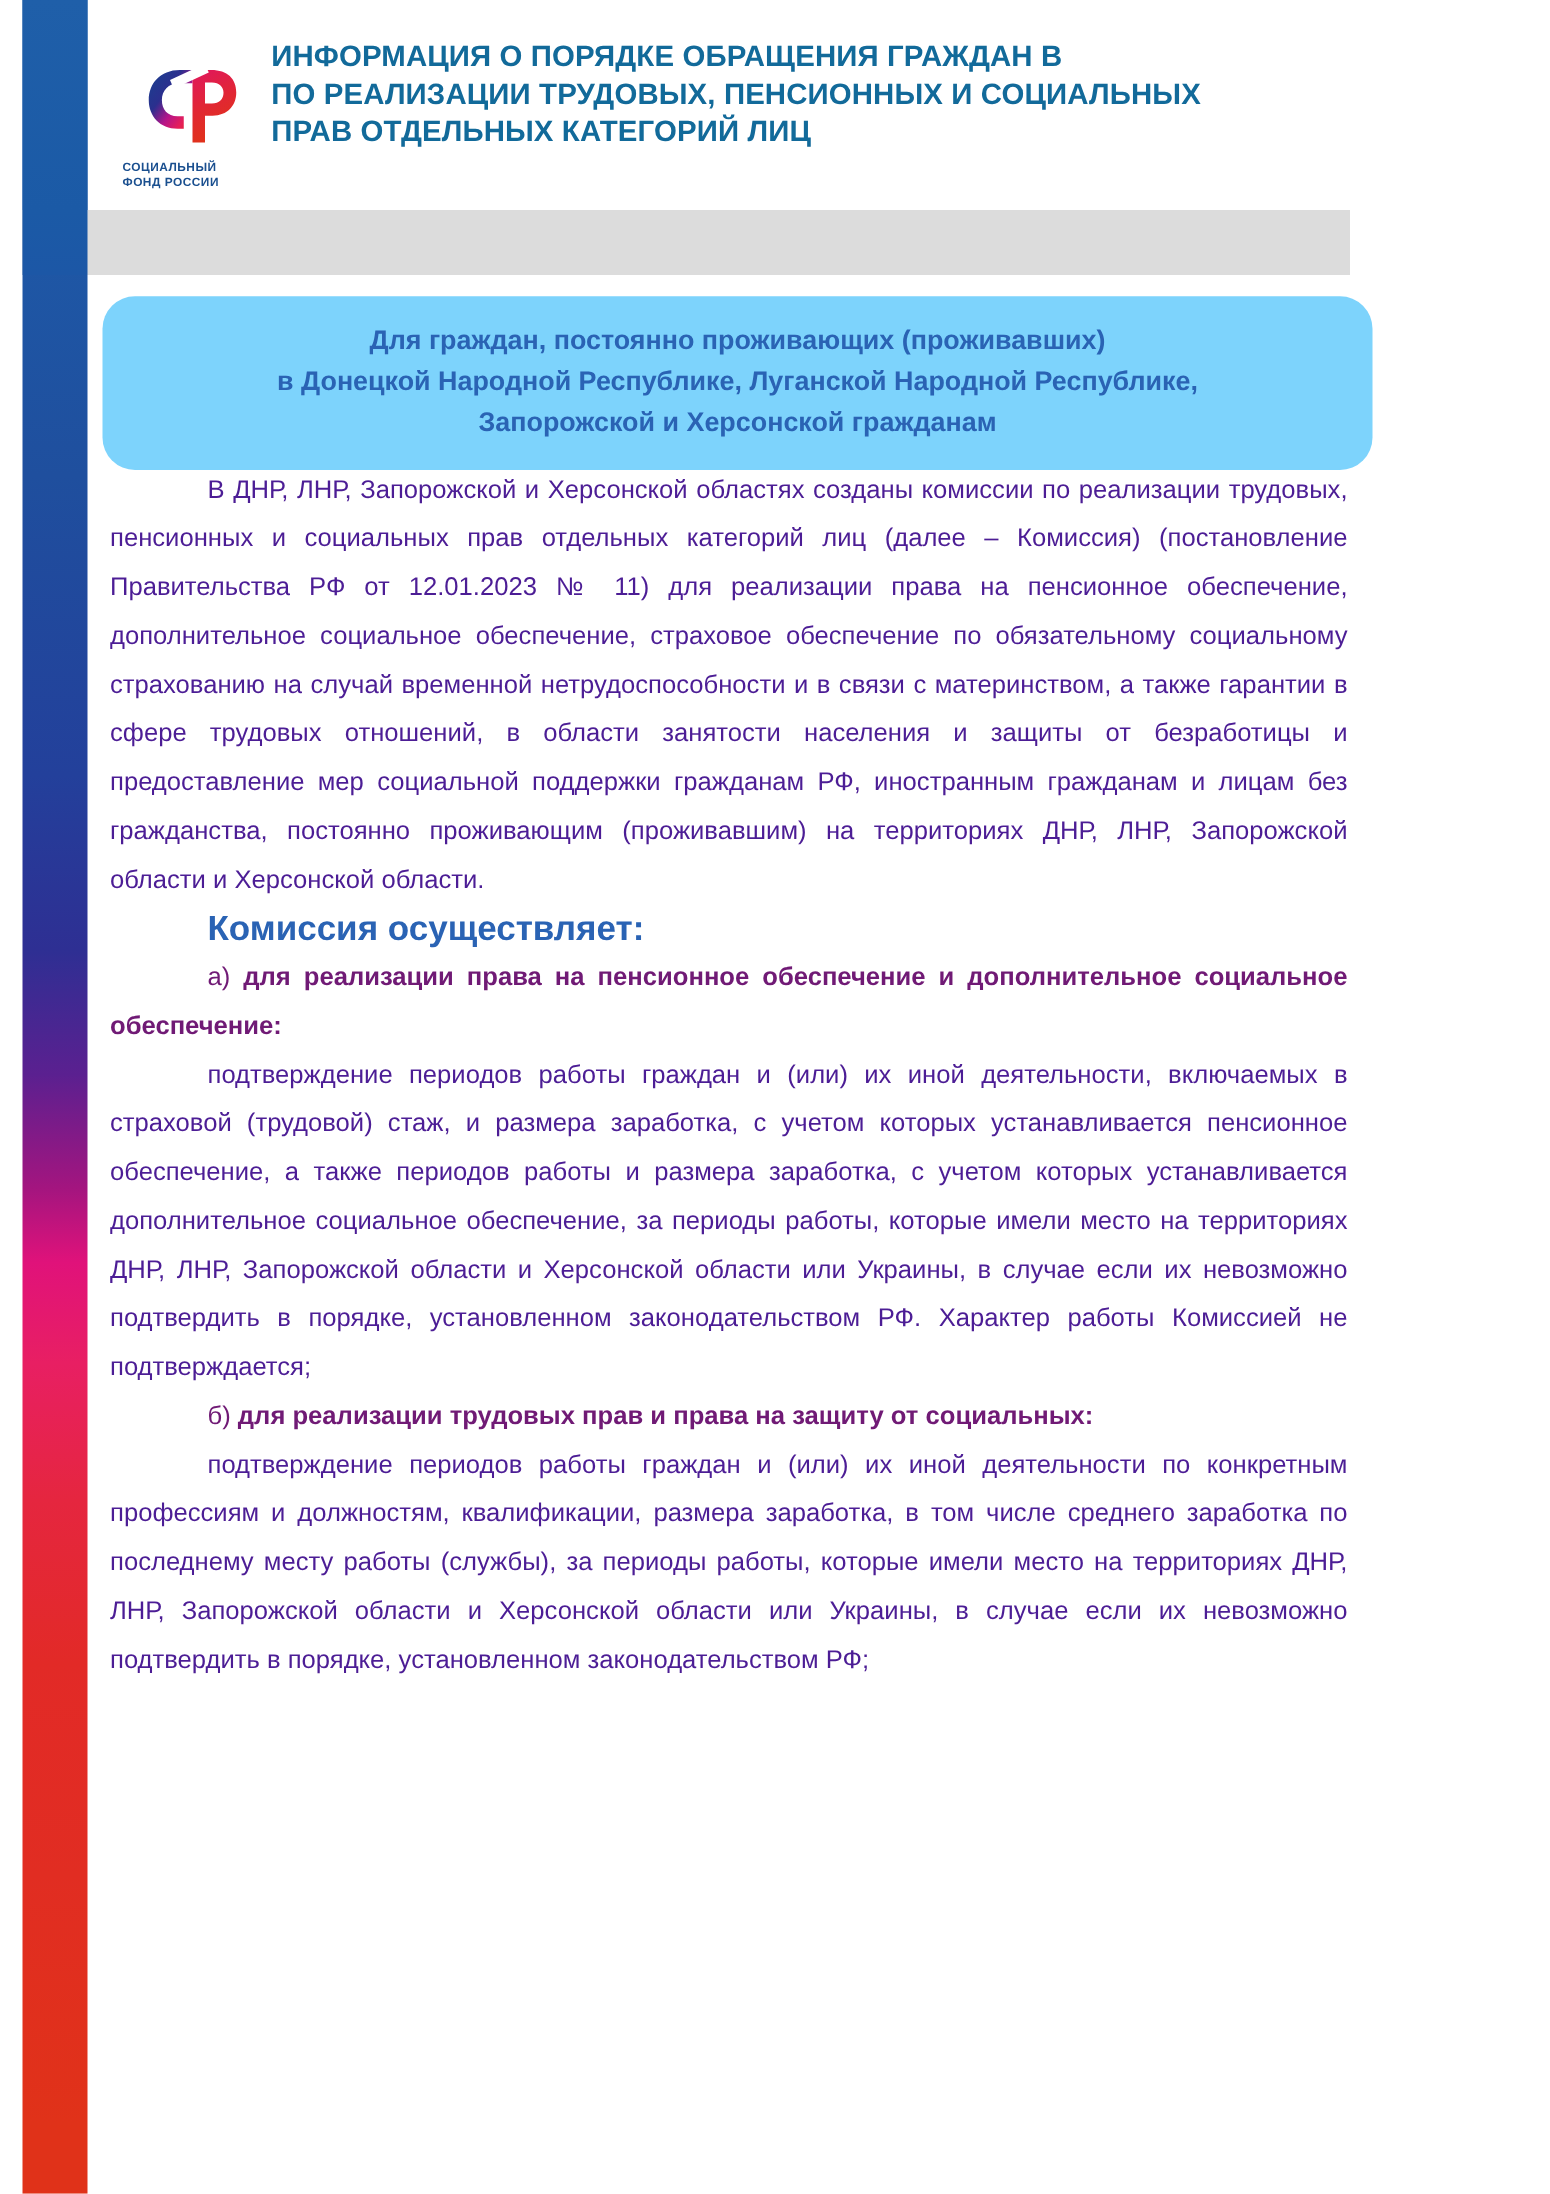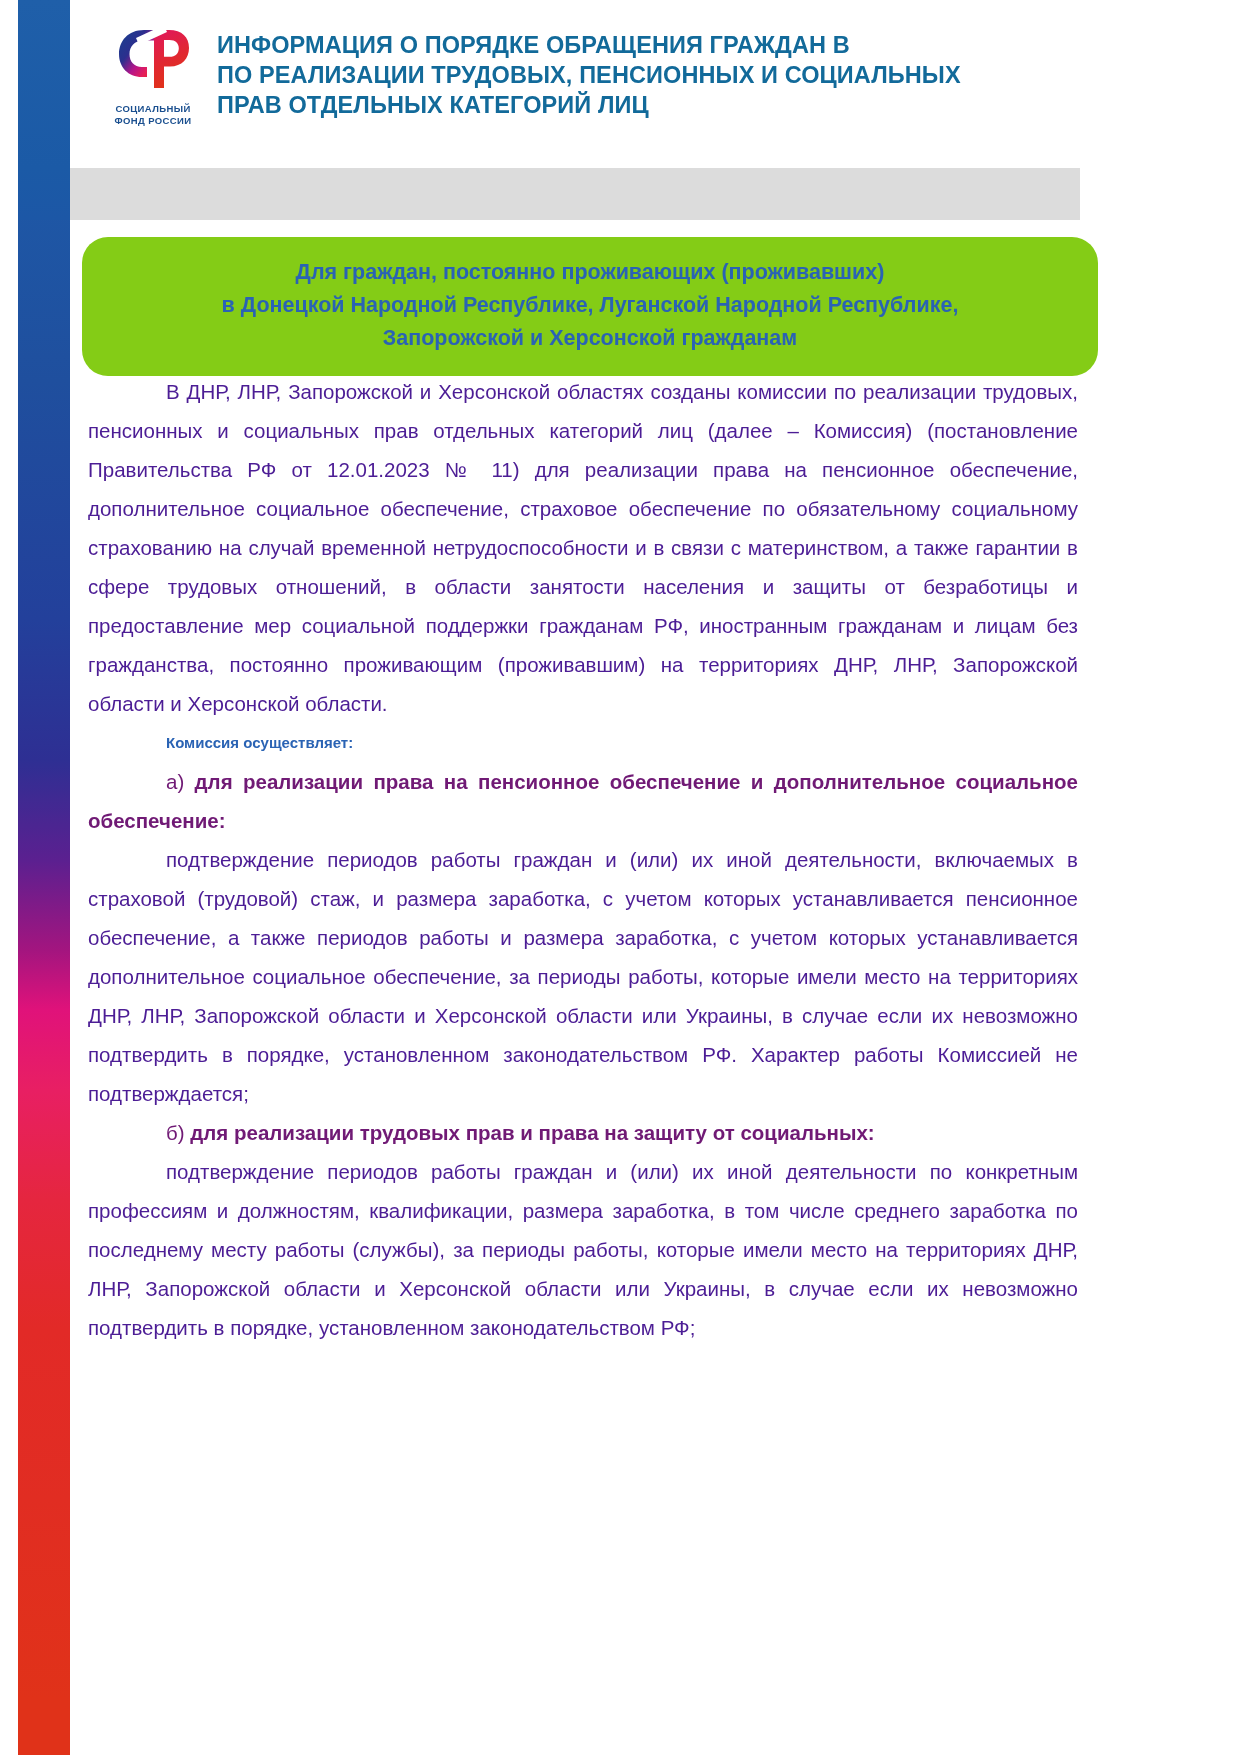--- a/index.html
+++ b/index.html
@@ -68,23 +68,22 @@
   .header {
     position: absolute;
     left: 70px;
     top: 0;
     width: 1170px;
     height: 168px;
   }
   .logo-block {
     position: absolute;
     left: 28px;
-    top: 22px;
+    top: 48px;
     width: 110px;
-    text-align: center;
   }
   .logo-mark {
     width: 78px;
     height: 74px;
     margin: 0 auto;
     position: relative;
   }
   .logo-caption {
     margin-top: 7px;
     font-size: 9.5px;
@@ -113,21 +112,21 @@
   }
 
   
   .pink-banner {
     position: absolute;
     left: 82px;
     top: 237px;
     width: 1016px;
     padding: 19px 28px 21px 28px;
     box-sizing: border-box;
-    background: #84cc16;
+    background: #7dd3fc;
     border-radius: 26px;
     text-align: center;
   }
   .pink-banner-line {
     color: #2a63b4;
     font-size: 21.5px;
     font-weight: bold;
     line-height: 33px;
     font-family: "Liberation Sans", sans-serif;
     white-space: nowrap;
@@ -149,21 +148,21 @@
     font-family: "Liberation Sans Narrow", "Liberation Sans", sans-serif;
     font-stretch: condensed;
     margin: 0;
     text-indent: 78px;
     transform-origin: left top;
   }
   .para.last-line-left { text-align-last: left; }
 
   .sub-head {
     text-indent: 78px;
-    font-size: 15px;
+    font-size: 28px;
     line-height: 39px;
     color: #2a63b4;
     font-weight: bold;
     font-family: "Liberation Sans Narrow", "Liberation Sans", sans-serif;
     margin: 0;
   }
   .item-head {
     text-align: justify;
     text-justify: inter-word;
     text-indent: 78px;

